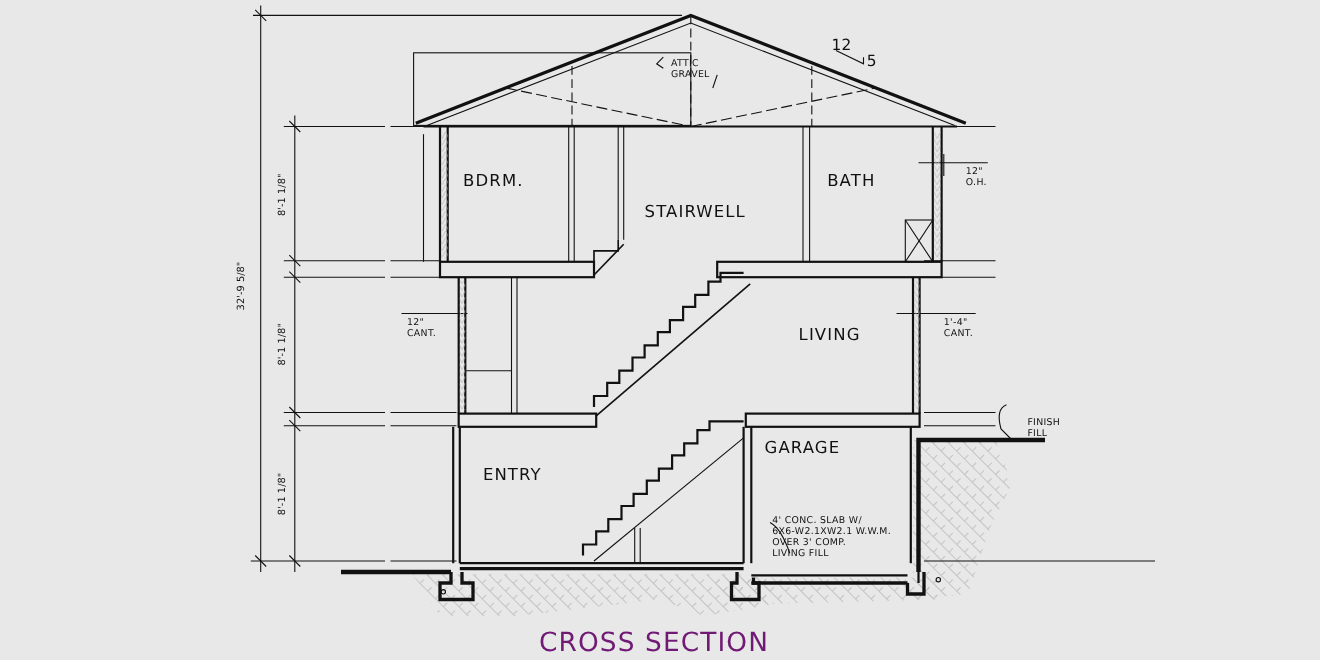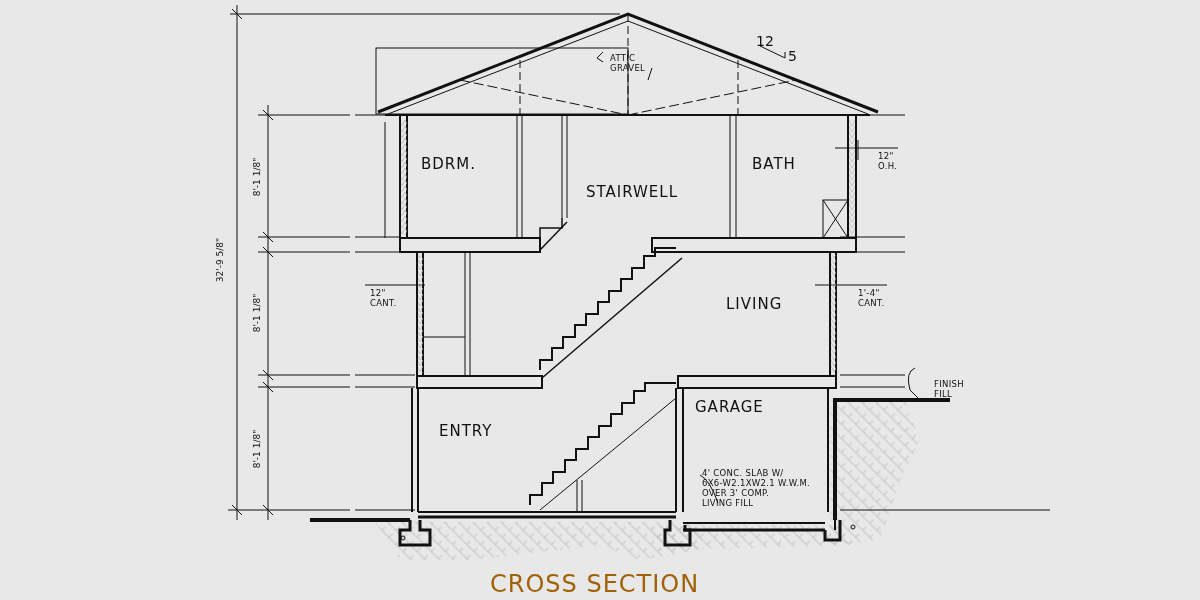--- a/index.html
+++ b/index.html
@@ -2,21 +2,21 @@
 <html><head>
 <meta charset="utf-8">
 <style>
   html,body{margin:0;padding:0;}
   body{width:1200px;height:600px;background:#e8e8e8;overflow:hidden;position:relative;font-family:"DejaVu Sans",sans-serif;}
   #drawing{position:absolute;left:0;top:0;width:1200px;height:600px;}
   .lbl{position:absolute;color:#111;font-family:"DejaVu Sans",sans-serif;white-space:nowrap;}
   .room{font-size:15px;letter-spacing:1px;text-underline-offset:3px;font-weight:normal;}
   .note{font-size:8.5px;line-height:10px;text-align:left;letter-spacing:0.3px;}
   .vdim{font-size:9px;transform:rotate(-90deg);transform-origin:center center;}
-  .title{font-size:24px;letter-spacing:1px;color:#a16207;}
+  .title{font-size:24px;letter-spacing:1px;color:#701a75;}
 </style>
 </head>
 <body>
 
 <svg id="drawing" width="1200" height="600" viewBox="0 0 1200 600" xmlns="http://www.w3.org/2000/svg">
   <defs>
     <pattern id="earth" width="10" height="10" patternUnits="userSpaceOnUse" patternTransform="rotate(45)">
       <path d="M0 5 H10 M5 0 V5" stroke="#c4c4c4" stroke-width="1"></path>
     </pattern>
     <pattern id="insul" width="6" height="6" patternUnits="userSpaceOnUse">

